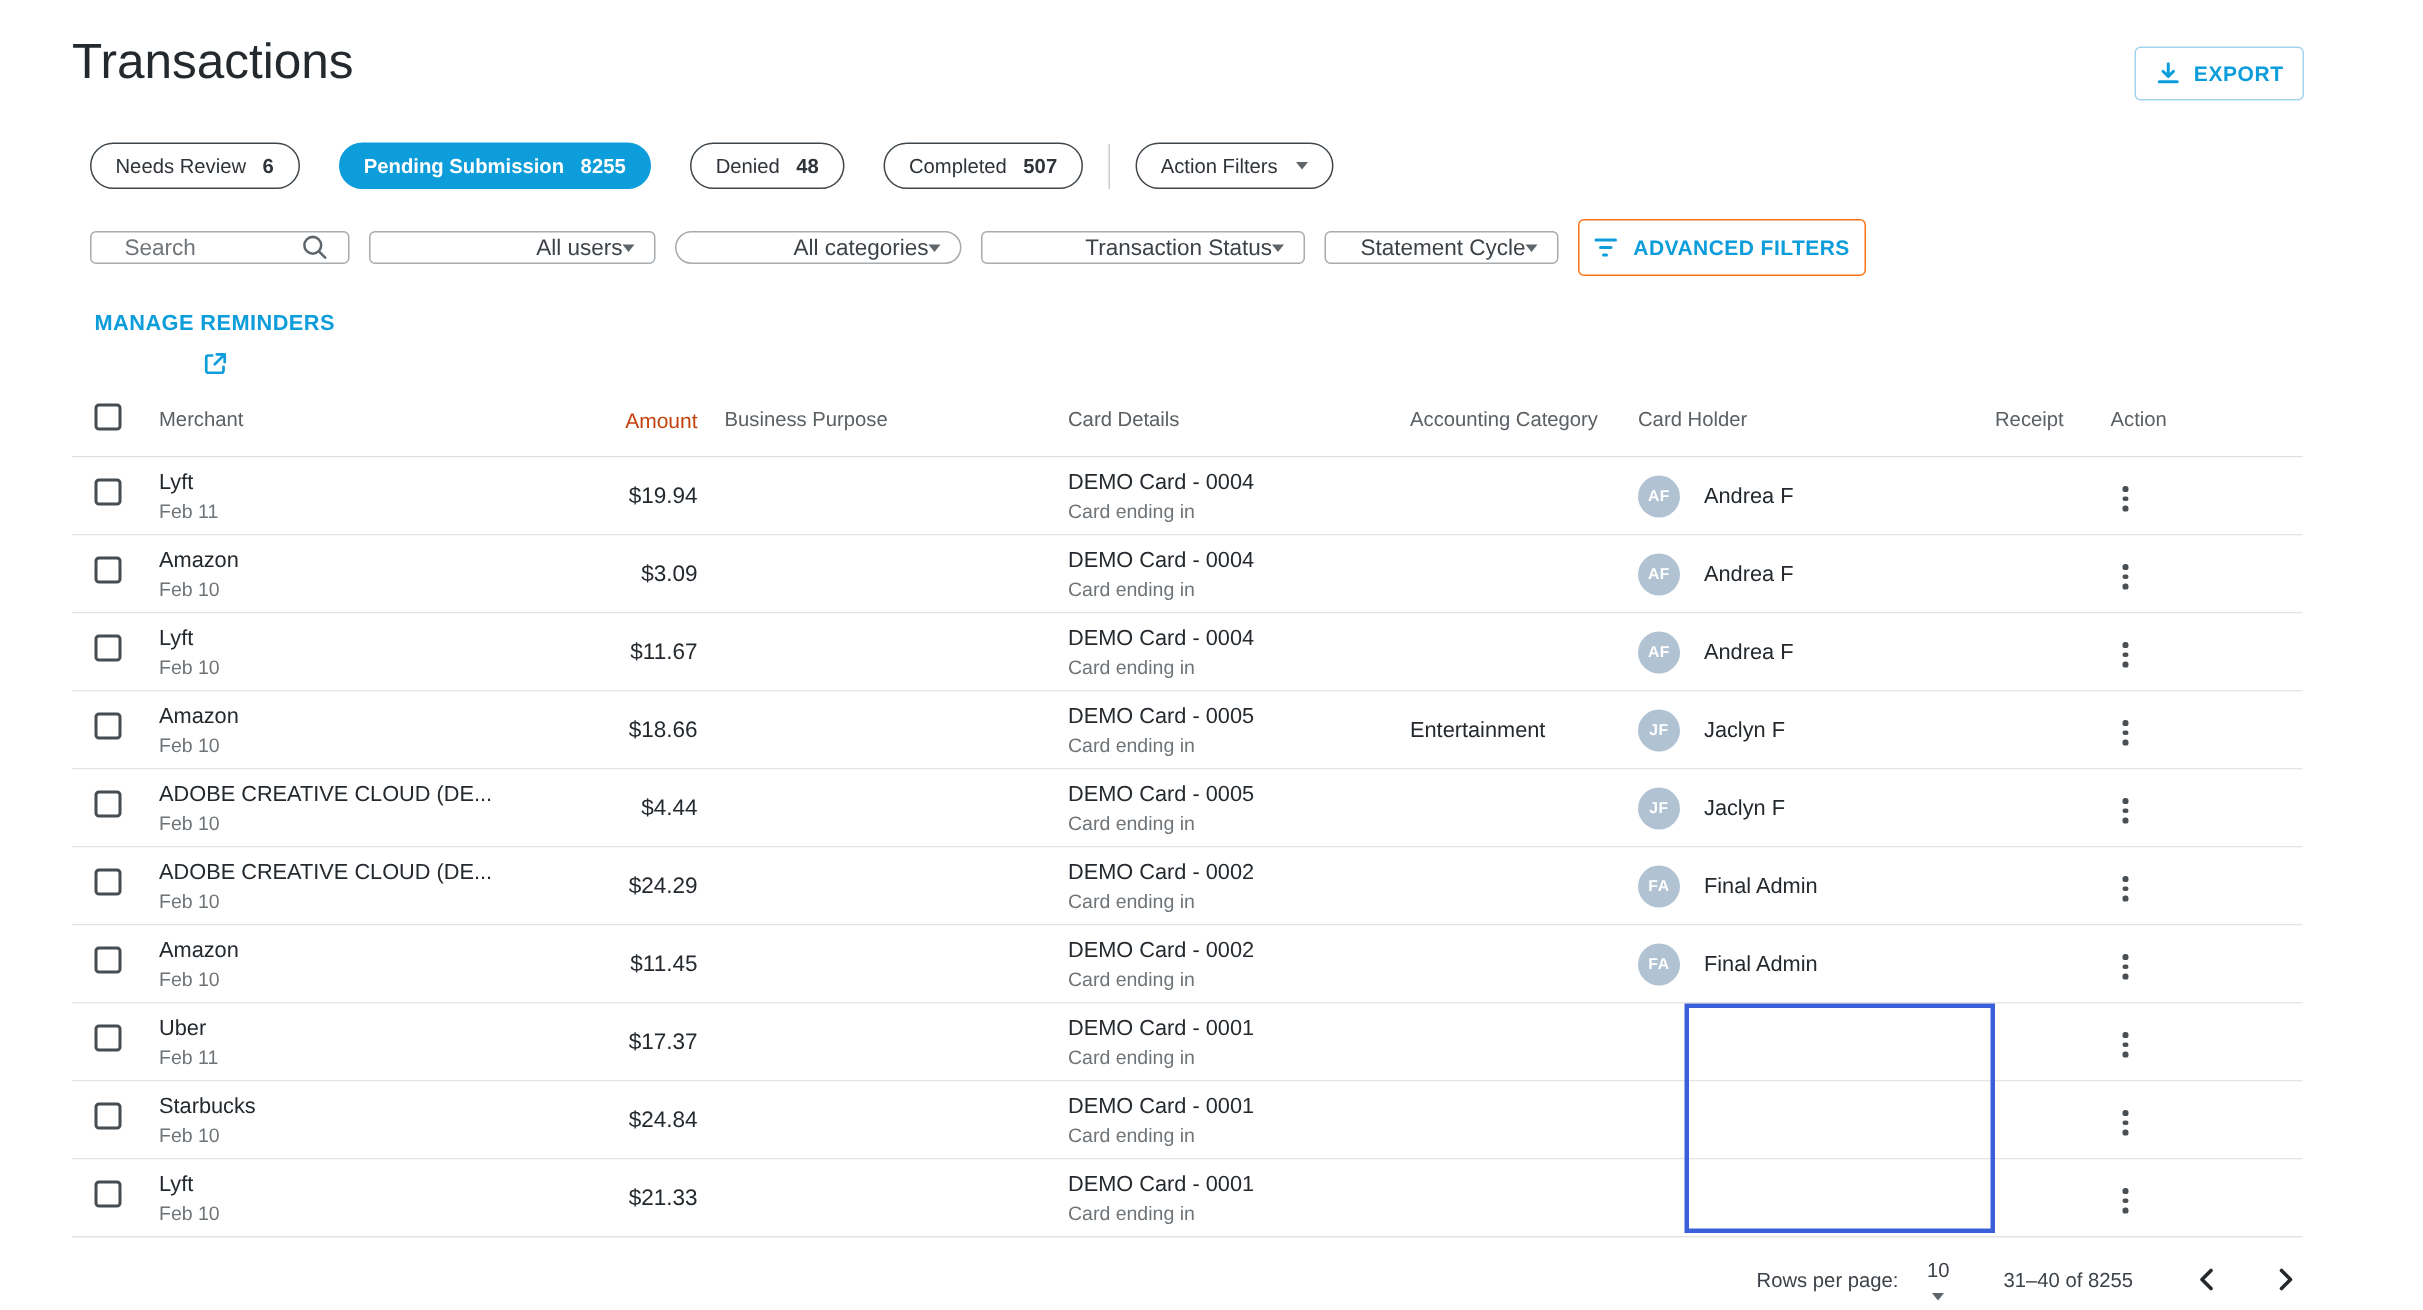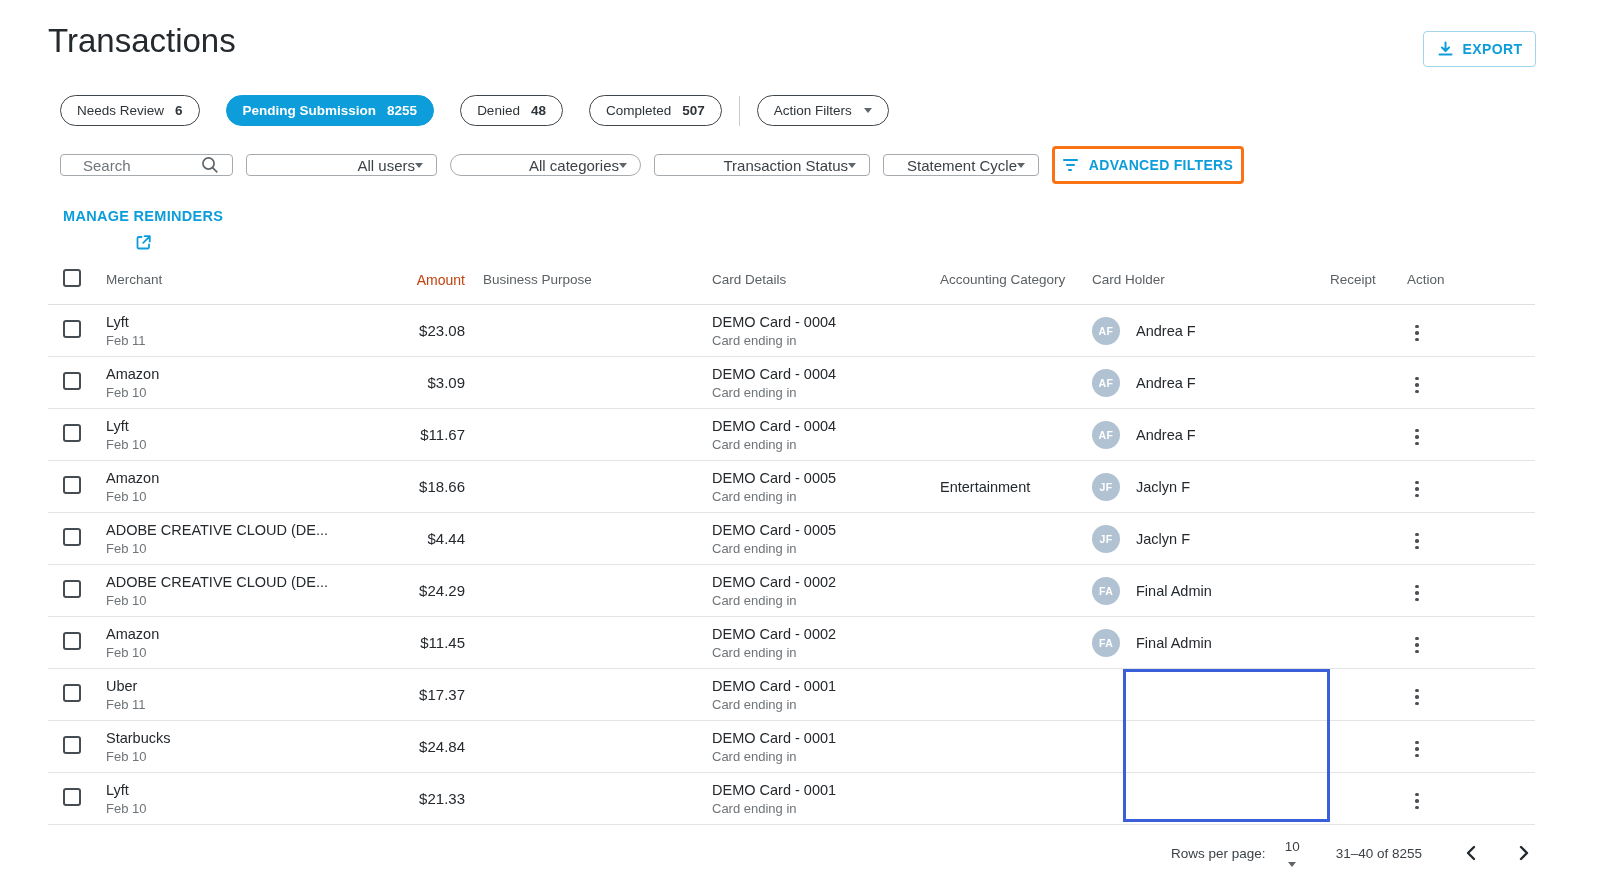--- a/index.html
+++ b/index.html
@@ -30,21 +30,21 @@
   .field { height:22px; border:1px solid #a6abaf; border-radius:4px; background:#fff;
     display:flex; align-items:center; justify-content:flex-end; padding:0 13px;
     font-size:15px; color:#3c4247; cursor:pointer; }
   .search-field { width:173px; }
   .search-field input { border:none; outline:none; width:120px; font-size:15px; color:#3c4247;
     font-family:"Liberation Sans", sans-serif; background:transparent; }
   .search-field input::placeholder { color:#70757a; }
   .dd-users { width:191px; } .dd-categories { width:191px;border-radius:19px; }
   .dd-status { width:216px; } .dd-cycle { width:156px; }
   .adv-btn { height:38px; width:192px; display:flex; align-items:center; justify-content:center; gap:11px;
-    border:3px solid #f97316; border-radius:4px; background:#fff;
+    border:1px solid #f97316; border-radius:4px; background:#fff;
     color:#0d9ddb; font-size:14px; font-weight:700; letter-spacing:.3px; cursor:pointer; }
   .filter-icon { display:inline-flex; flex-direction:column; align-items:center; gap:2.5px; }
   .filter-icon i { display:block; height:2.5px; background:#0d9ddb; border-radius:2px; }
   .filter-icon i:nth-child(1){ width:15px; } .filter-icon i:nth-child(2){ width:9px; } .filter-icon i:nth-child(3){ width:4px; }
 
   
   .manage-link { position:absolute; left:63px; top:208px; display:flex; align-items:center; gap:10px;
     color:#0d9ddb; font-size:14.5px; font-weight:700; letter-spacing:.3px; cursor:pointer;flex-direction:column; }
 
   
@@ -192,21 +192,21 @@
       <div>Receipt</div>
       <div class="c-action">Action</div>
     </div>
     <div>
   <div class="grid-cols trow">
     <div class="c-check"><span class="checkbox"></span></div>
     <div class="c-merchant">
       <div class="merchant-name">Lyft</div>
       <div class="row-date">Feb 11</div>
     </div>
-    <div class="c-amount">$23.08</div>
+    <div class="c-amount">$19.94</div>
     <div class="c-bp"></div>
     <div>
       <div class="card-name">DEMO Card - 0004</div>
       <div class="card-sub">Card ending in</div>
     </div>
     <div class="c-acct"></div>
     <div class="c-holder">
       <span class="avatar">AF</span>
       <span class="holder-name">Andrea F</span>
     </div>

